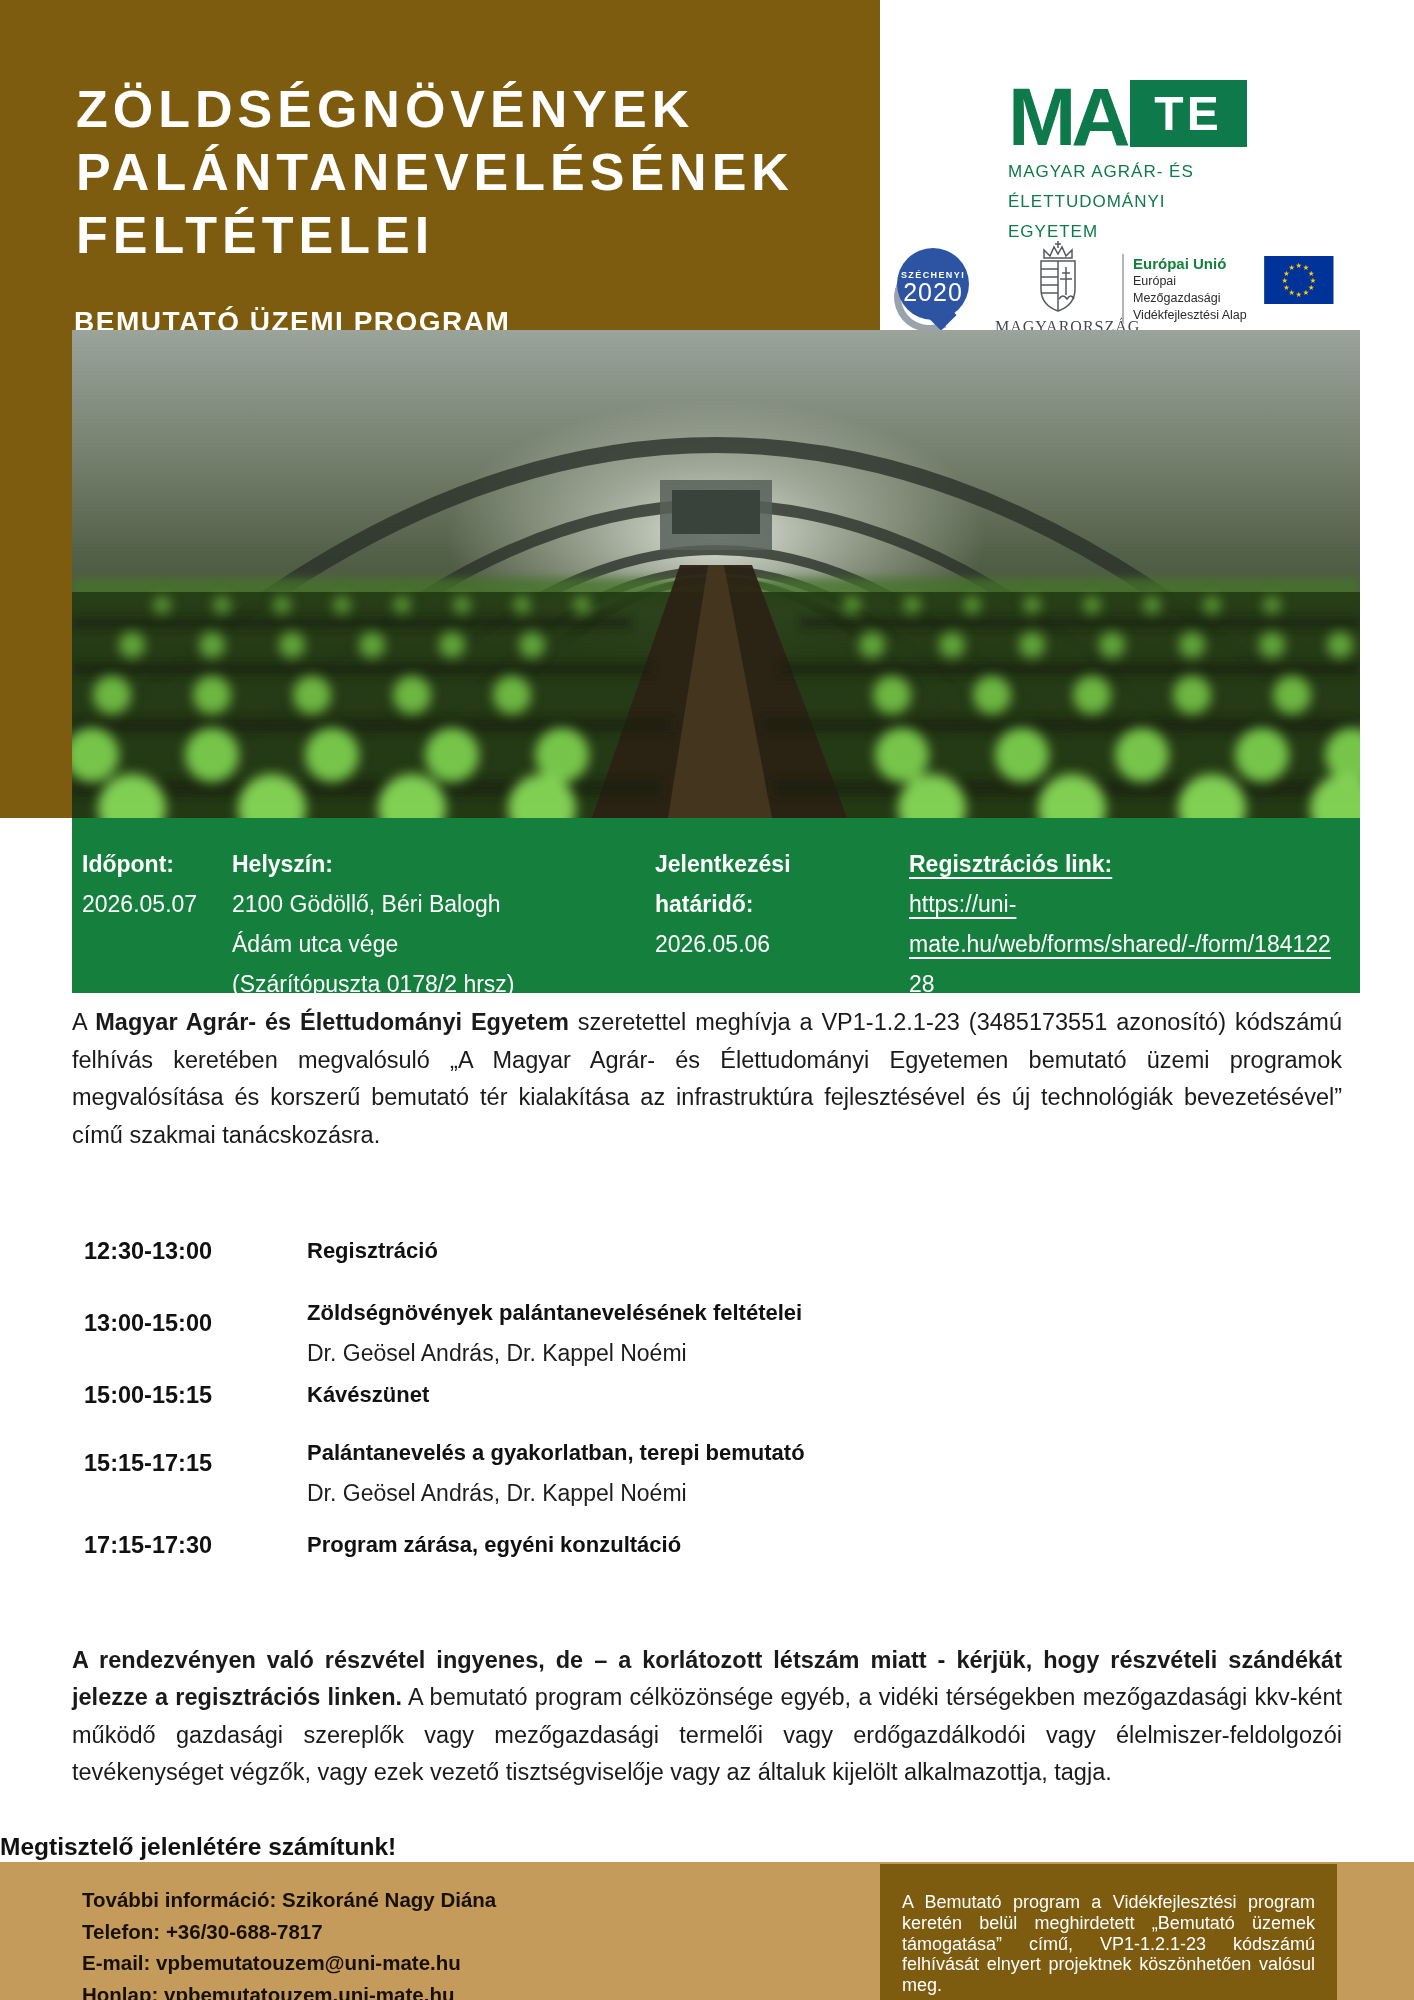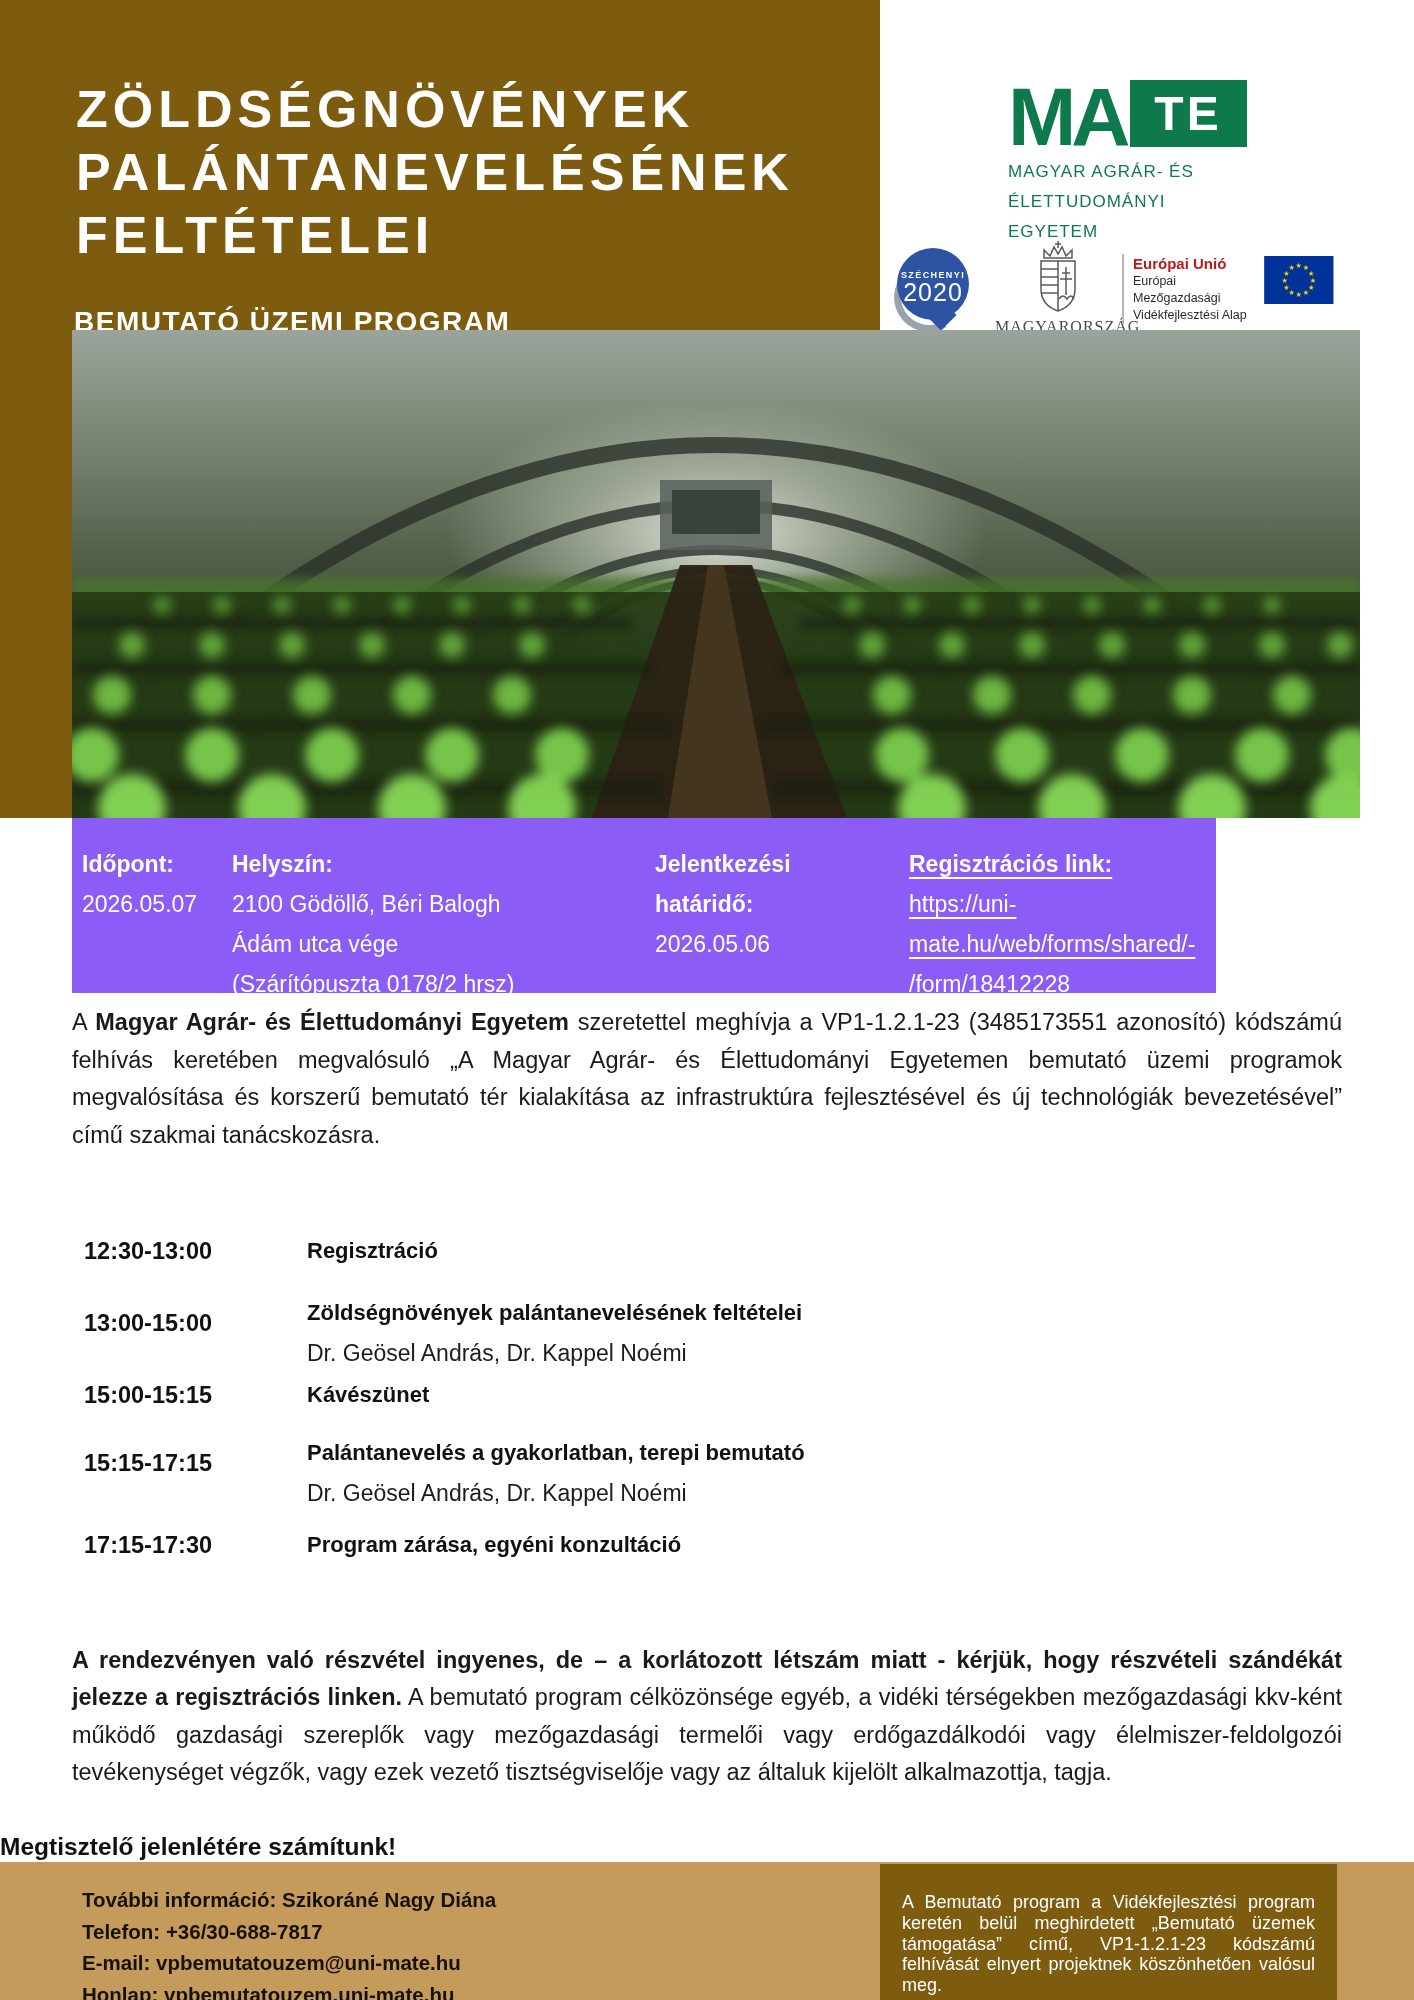--- a/index.html
+++ b/index.html
@@ -54,36 +54,36 @@
   .government { position:absolute; left:995px; top:241px; width:125px; text-align:center; }
   .government svg { display:block; margin:0 auto; }
   .gov-label {
     margin-top:3px; font-family:"Liberation Serif", serif; color:#44474d;
     font-size:16px; letter-spacing:1px; line-height:17px;
   }
 
   .eu-block { position:absolute; left:1122px; top:254px; width:212px; }
   .eu-top { display:flex; border-left:2px solid #b5b5b5; padding-left:9px; }
   .eu-text { width:128px; }
-  .eu-title { font-size:15px; font-weight:700; color:#b91c1c; line-height:19px; }
+  .eu-title { font-size:15px; font-weight:700; color:#15803d; line-height:19px; }
   .eu-sub { font-size:12.5px; color:#2a2a2a; line-height:17px; }
   .eu-flag { margin-left:4px; margin-top:2px; }
   .eu-banner {
     margin-top:11px; width:212px; height:31px; background:#2d5cab; border-radius:5px;
     color:#fff; font-size:10.6px; font-weight:700; letter-spacing:0.2px;
     display:flex; align-items:center; justify-content:center; text-align:center;
   }
 
   
   .photo { position:absolute; left:72px; top:330px; width:1288px; height:488px; overflow:hidden; }
   .photo svg { display:block; }
 
   
   .info-bar {
-    position:absolute; left:72px; top:818px; width:1144px; height:175px; background:#8b5cf6;
+    position:absolute; left:72px; top:818px; width:1288px; height:175px; background:#15803d;
     display:grid; grid-template-columns:150px 423px 254px 1fr;
     padding:26px 20px 0 10px; color:#ffffff;
   }
   .info-bar .label { font-size:23px; font-weight:700; line-height:40px; }
   .info-bar .value { font-size:23px; font-weight:400; line-height:40px; }
   .link-label { text-decoration:underline; text-underline-offset:5px; }
   .reg-link {
     display:block; color:#ffffff; font-size:23px; line-height:40px;
     text-decoration:underline; text-underline-offset:5px; overflow-wrap:anywhere; cursor:pointer;
   }

